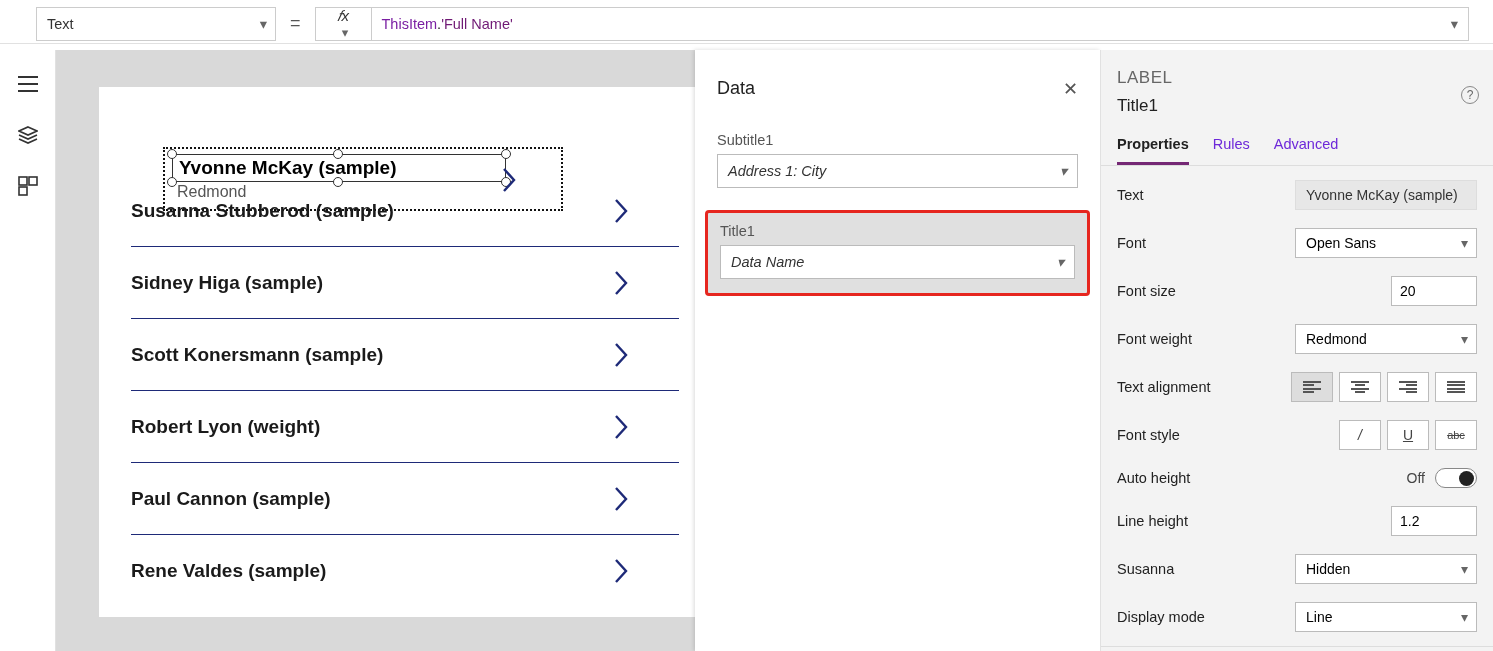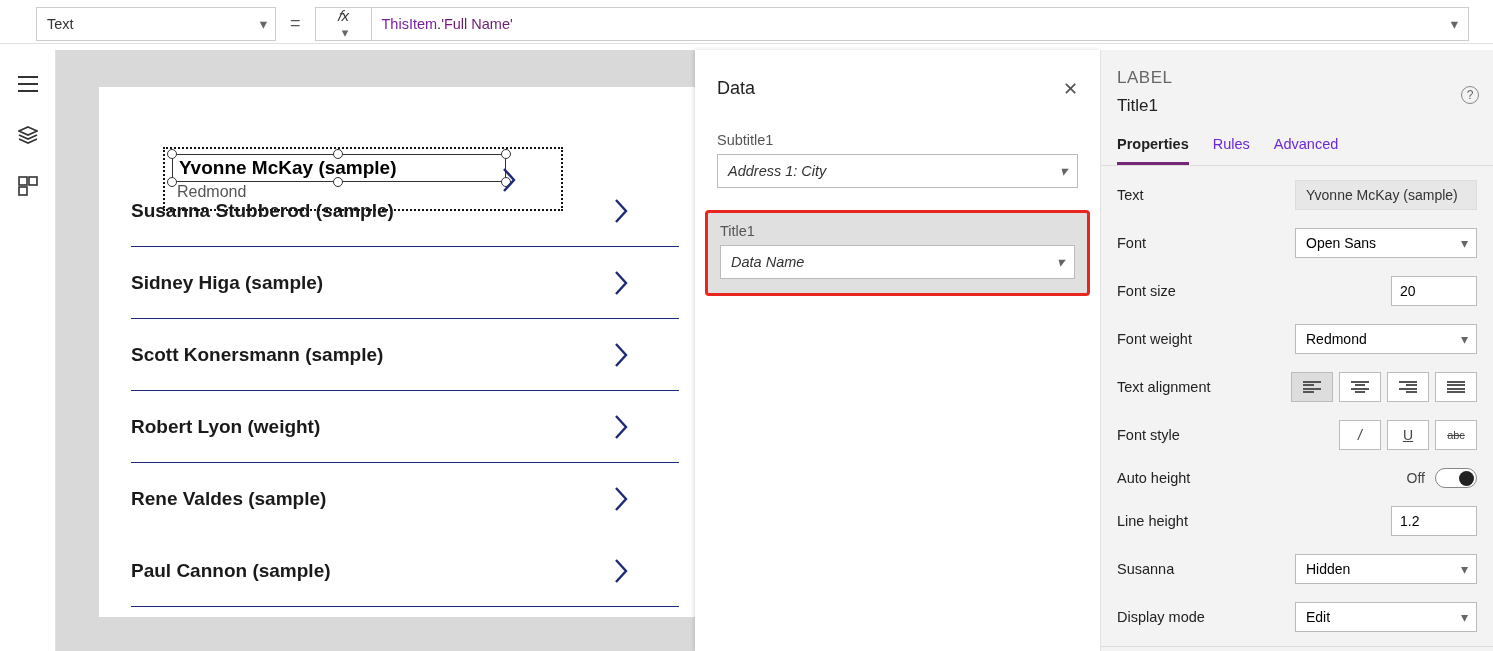--- a/index.html
+++ b/index.html
@@ -167,30 +167,30 @@
           </span>
       </div>
       <div class="g-item">
         <span class="title">Robert Lyon (weight)</span>
         <span class="arrow">
             <svg width="16" height="26" viewBox="0 0 16 26">
               <path d="M3 2l10 11L3 24" stroke="#1e2a78" stroke-width="2.4" fill="none"></path>
             </svg>
           </span>
       </div>
+      <div class="g-item">
+        <span class="title">Paul Cannon (sample)</span>
+        <span class="arrow">
+            <svg width="16" height="26" viewBox="0 0 16 26">
+              <path d="M3 2l10 11L3 24" stroke="#1e2a78" stroke-width="2.4" fill="none"></path>
+            </svg>
+          </span>
+      </div>
       <div class="g-item" style="border-bottom:none">
         <span class="title">Rene Valdes (sample)</span>
-        <span class="arrow">
-            <svg width="16" height="26" viewBox="0 0 16 26">
-              <path d="M3 2l10 11L3 24" stroke="#1e2a78" stroke-width="2.4" fill="none"></path>
-            </svg>
-          </span>
-      </div>
-      <div class="g-item">
-        <span class="title">Paul Cannon (sample)</span>
         <span class="arrow">
             <svg width="16" height="26" viewBox="0 0 16 26">
               <path d="M3 2l10 11L3 24" stroke="#1e2a78" stroke-width="2.4" fill="none"></path>
             </svg>
           </span>
       </div>
     </div>
   </div>
 
   <div class="data-panel">
@@ -311,21 +311,21 @@
     <div class="prow">
       <span class="plabel">Susanna</span>
       <div class="pselect">
           <span>Hidden</span>
           <span class="chev">▾</span>
         </div>
     </div>
     <div class="prow">
       <span class="plabel">Display mode</span>
       <div class="pselect">
-          <span>Edit</span>
+          <span>Line</span>
           <span class="chev">▾</span>
         </div>
     </div>
   </div>
 
   <div class="prop-rows2">
     
   </div>
 </div>
 

